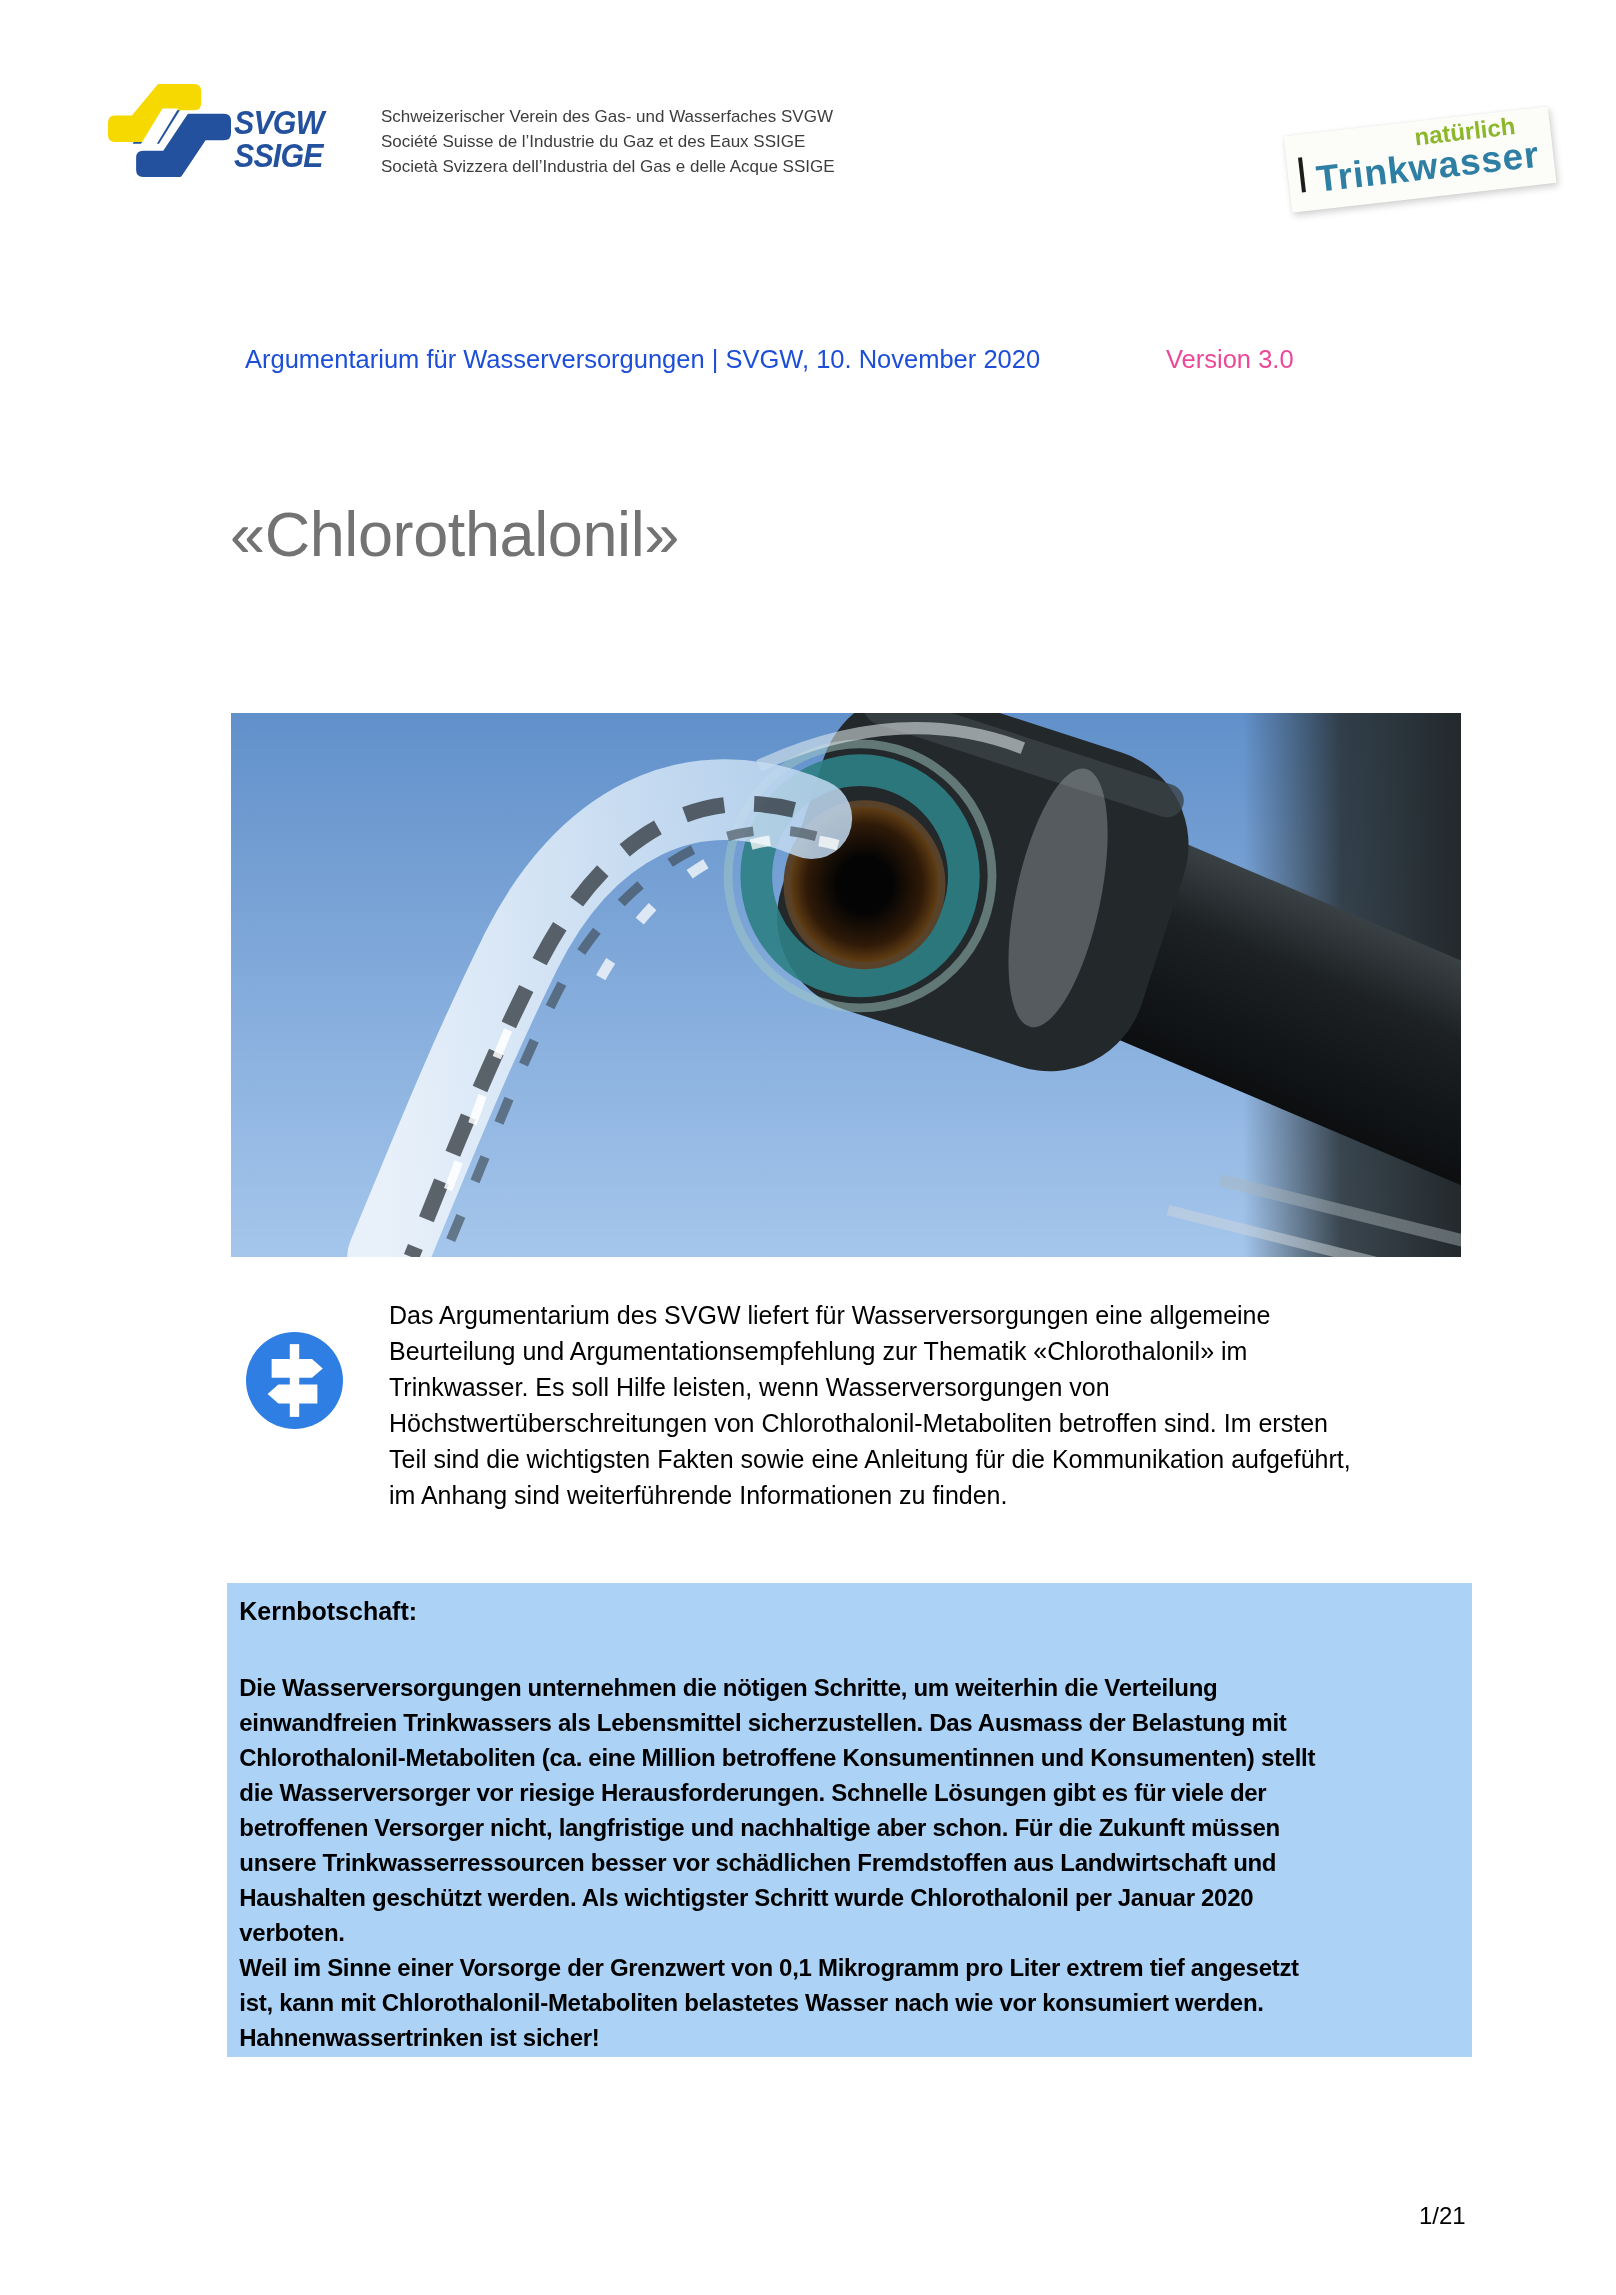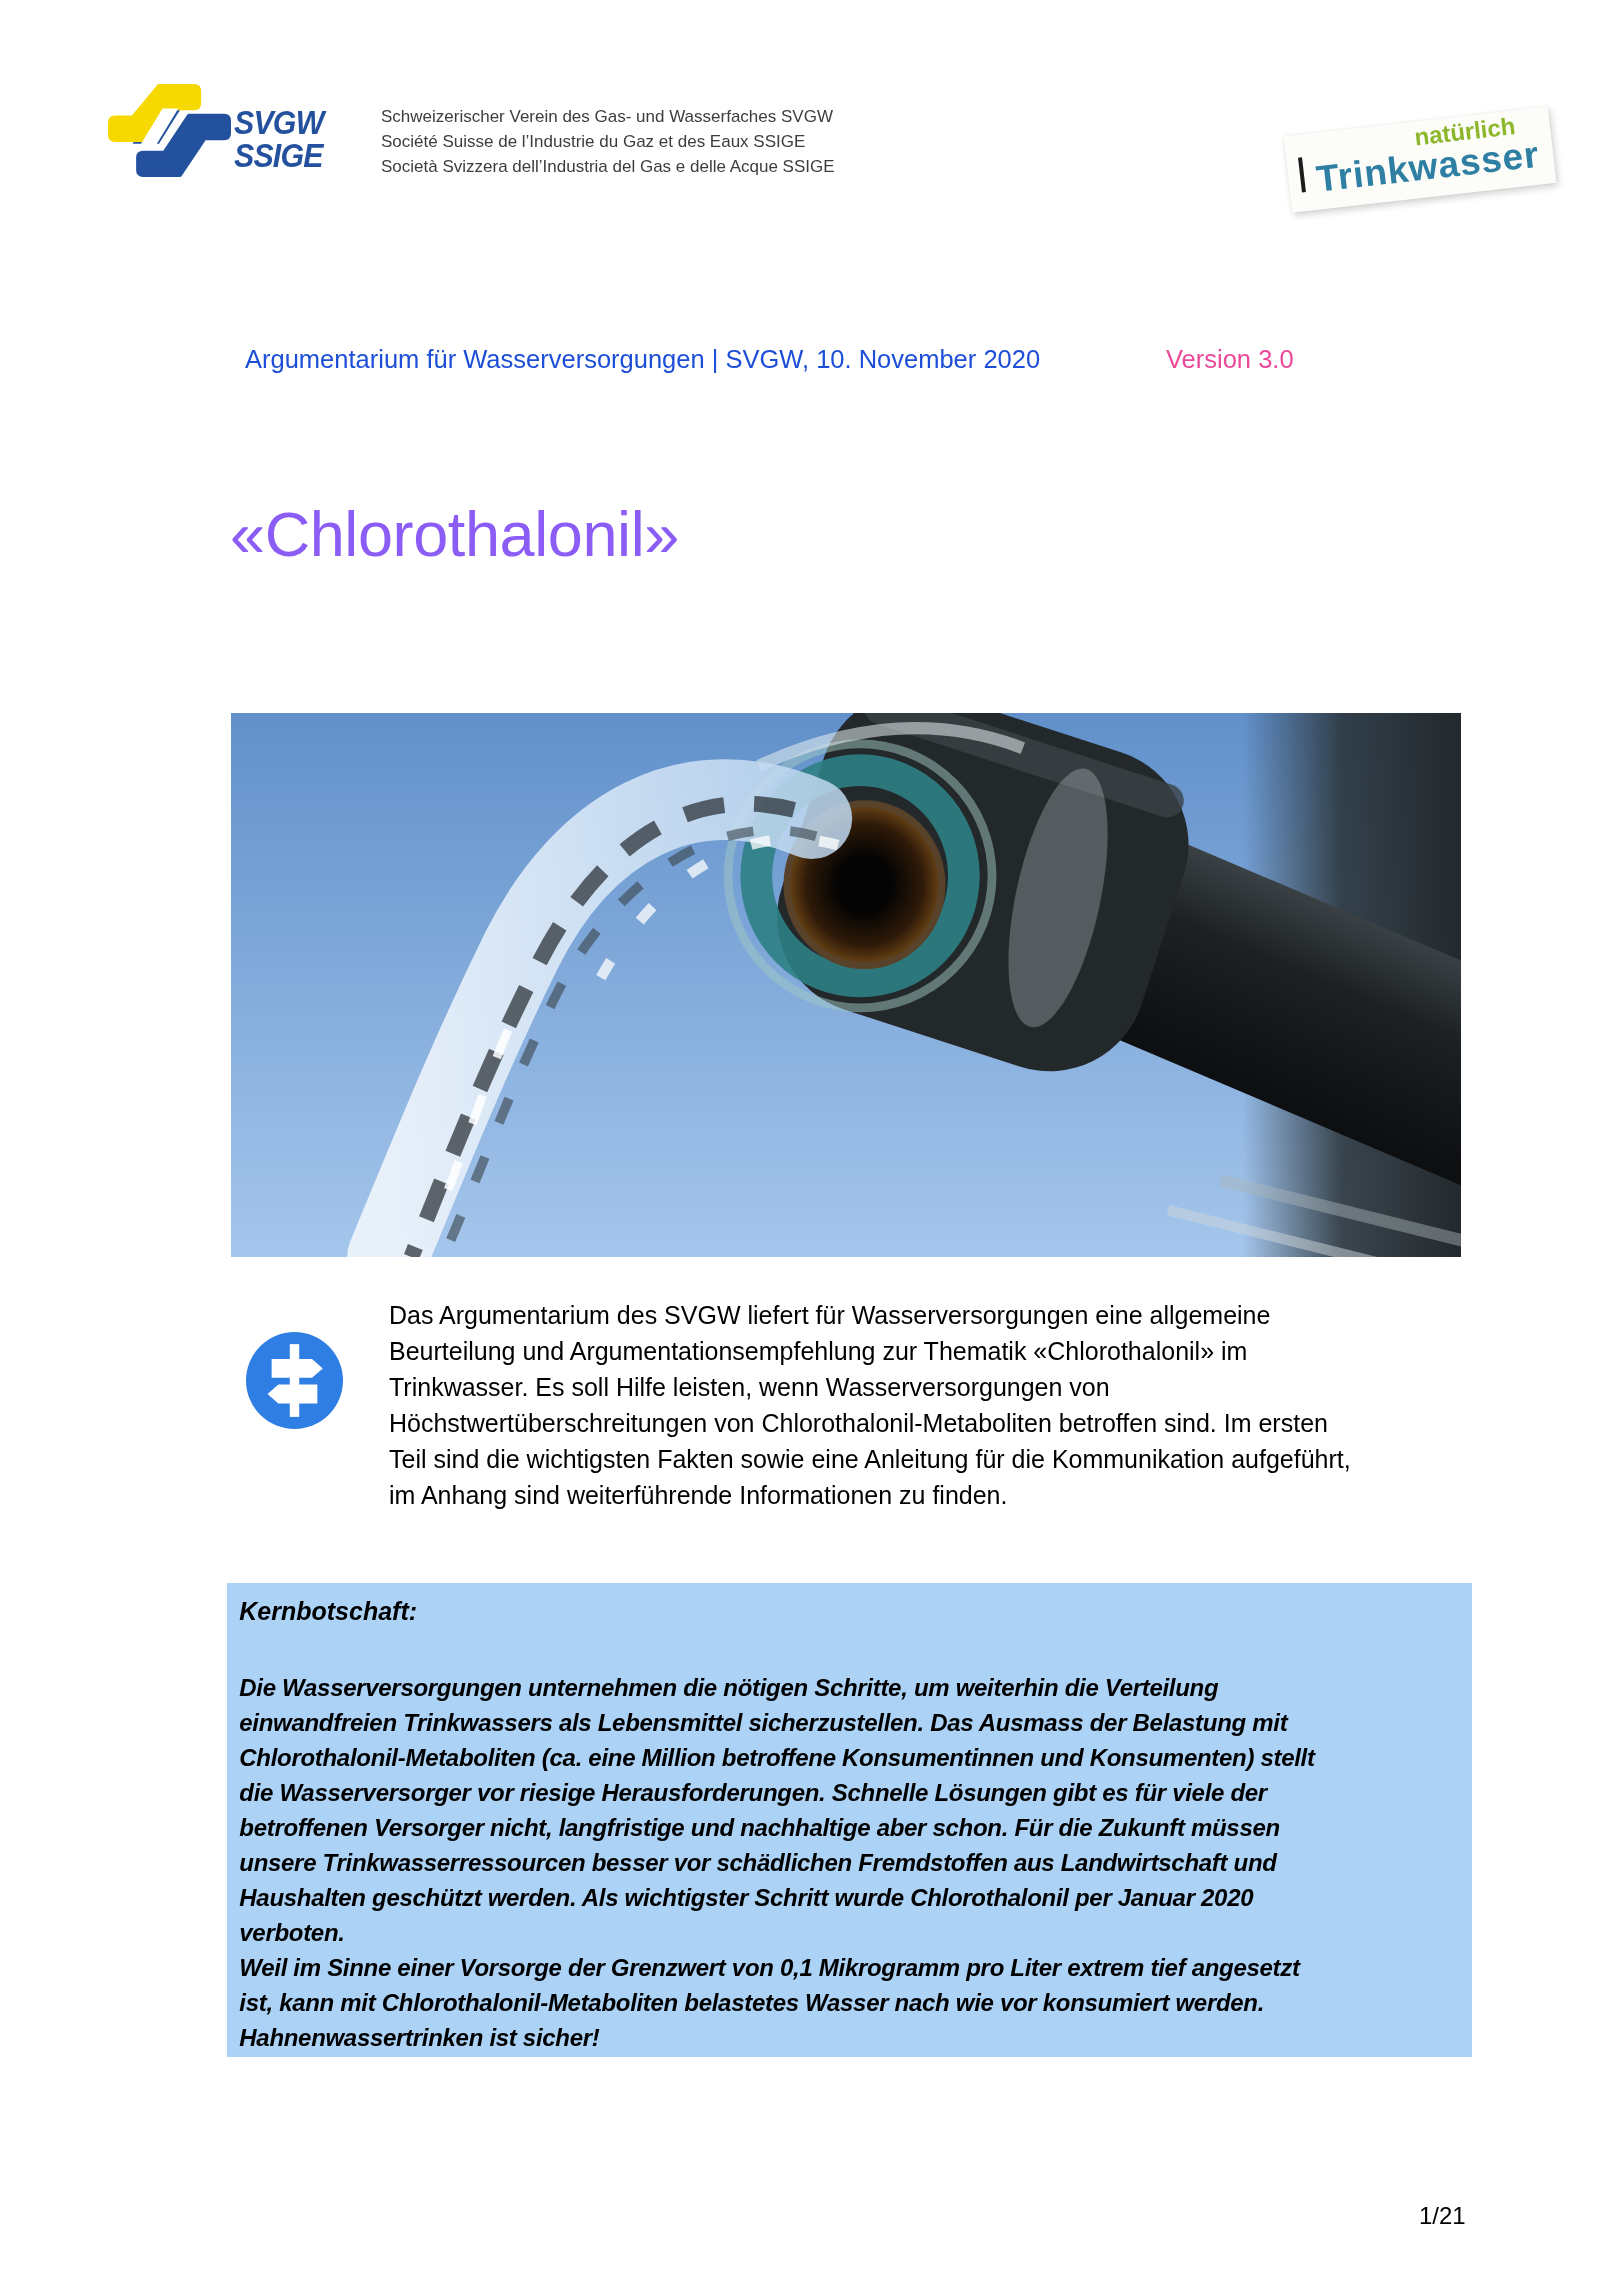--- a/index.html
+++ b/index.html
@@ -20,34 +20,34 @@
   .badge-top{position:absolute;left:130px;top:1.8px;font-size:24px;font-weight:700;color:#8CB72B;}
   .badge-bottom{position:absolute;left:28px;top:26.4px;font-size:37px;font-weight:700;color:#2E7FA3;
                 letter-spacing:0.9px;}
 
   
   .meta-left{position:absolute;left:245px;top:345px;font-size:25.5px;color:#1d4ed8;}
   .meta-version{position:absolute;left:1166px;top:345px;font-size:25.5px;color:#ec4899;}
 
   
   .doc-title{position:absolute;left:230px;top:498px;margin:0;font-size:63px;font-weight:400;
-             color:#8b5cf6;letter-spacing:-0.4px;}
+             color:#737373;letter-spacing:-0.4px;}
 
   
   .photo{position:absolute;left:231px;top:713px;width:1230px;height:544px;}
   .photo svg{display:block;width:100%;height:100%;}
 
   
   .intro-icon{position:absolute;left:246px;top:1332px;width:97px;height:97px;}
   .intro-text{position:absolute;left:389px;top:1297px;font-size:25px;line-height:36px;
               white-space:pre;color:#000;}
 
   
   .keybox{position:absolute;left:227px;top:1583px;width:1245px;height:474px;background:#ACD2F6;
-          box-sizing:border-box;padding:10.6px 12.3px;overflow:hidden;font-style:italic;}
+          box-sizing:border-box;padding:10.6px 12.3px;overflow:hidden;}
   .keybox-heading{font-size:25px;font-weight:700;line-height:35px;}
   .keybox-body{margin-top:41px;font-size:24px;font-weight:700;line-height:35px;
                white-space:pre;letter-spacing:-0.3px;}
 
   
   .page-number{position:absolute;left:1419px;top:2202px;font-size:24px;color:#000;}
 </style>
 </head>
 <body>
 

